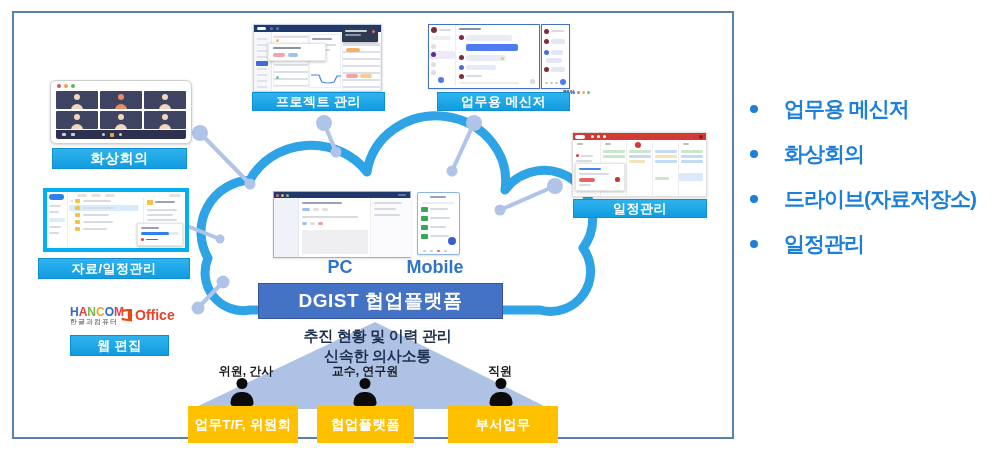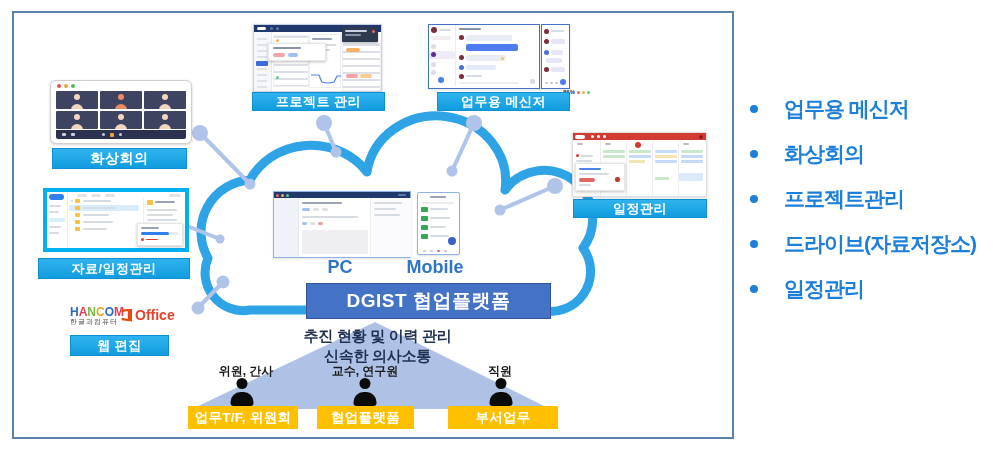--- a/index.html
+++ b/index.html
@@ -87,31 +87,31 @@
   
   #pc-window{left:273px;top:191px;width:136px;height:65px;border:1px solid #8FB4E3;background:#fff;box-shadow:0 1px 2px rgba(0,0,0,.12);}
   #pcw-top{position:absolute;left:0;top:0;right:0;height:6px;background:#21386B;}
   #pcw-side{position:absolute;left:0;top:6px;width:24px;bottom:0;background:#EFF3F9;border-right:1px solid #E3E7EE;}
   #mb-window{left:417px;top:192px;width:41px;height:61px;border:1px solid #8FB4E3;background:#fff;border-radius:2px;box-shadow:0 1px 2px rgba(0,0,0,.12);}
   .badge{position:absolute;width:7px;height:5px;background:#34A853;border-radius:1px;}
   .device-label{font-size:18px;font-weight:800;color:#2E74C8;text-align:center;}
 
   
   #banner{left:258px;top:283px;width:243px;height:34px;background:#4472C4;border:1px solid #35549B;
-          display:flex;align-items:center;justify-content:center;color:#fff;font-weight:800;font-size:19px;letter-spacing:0.5px;margin-left:48px;}
+          display:flex;align-items:center;justify-content:center;color:#fff;font-weight:800;font-size:19px;letter-spacing:0.5px;}
 
   
   .tri-text{position:absolute;width:245px;left:255px;text-align:center;font-size:15px;font-weight:800;color:#1F3050;letter-spacing:-0.3px;}
   .role{position:absolute;width:100px;text-align:center;font-size:12px;font-weight:600;color:#1A1A1A;}
   .figure{position:absolute;width:30px;height:28px;}
   .figure::before{content:"";position:absolute;left:50%;top:0;transform:translateX(-50%);
                   width:11px;height:11px;border-radius:50%;background:#0B0B0B;}
   .figure::after{content:"";position:absolute;left:50%;bottom:0;transform:translateX(-50%);
                  width:23px;height:14px;border-radius:10px 10px 3px 3px;background:#0B0B0B;}
-  .task{position:absolute;top:406px;height:23px;background:#FFC000;display:flex;align-items:center;justify-content:center;
+  .task{position:absolute;top:406px;height:37px;background:#FFC000;display:flex;align-items:center;justify-content:center;
         color:#fff;font-weight:800;font-size:13.5px;letter-spacing:0.3px;white-space:nowrap;}
 
   
   #bullets{left:750px;top:86px;width:248px;list-style:none;margin:0;padding:0;}
   #bullets li{height:45px;display:flex;align-items:center;}
   .bdot{width:8px;height:8px;border-radius:50%;background:#1C7FD9;margin-right:26px;flex:none;}
   .btext{font-size:21px;font-weight:700;color:#1C7FD9;letter-spacing:-1px;white-space:nowrap;}
 </style>
 </head>
 <body>
@@ -432,23 +432,19 @@
   <li>
       <span class="bdot"></span>
       <span class="btext">업무용 메신저</span>
     </li>
   <li>
       <span class="bdot"></span>
       <span class="btext">화상회의</span>
     </li>
   <li>
       <span class="bdot"></span>
-      <span class="btext">프로젝트관리</span>
-    </li>
-  <li>
-      <span class="bdot"></span>
       <span class="btext">드라이브(자료저장소)</span>
     </li>
   <li>
       <span class="bdot"></span>
       <span class="btext">일정관리</span>
     </li>
 </ul>
 
 </body></html>

